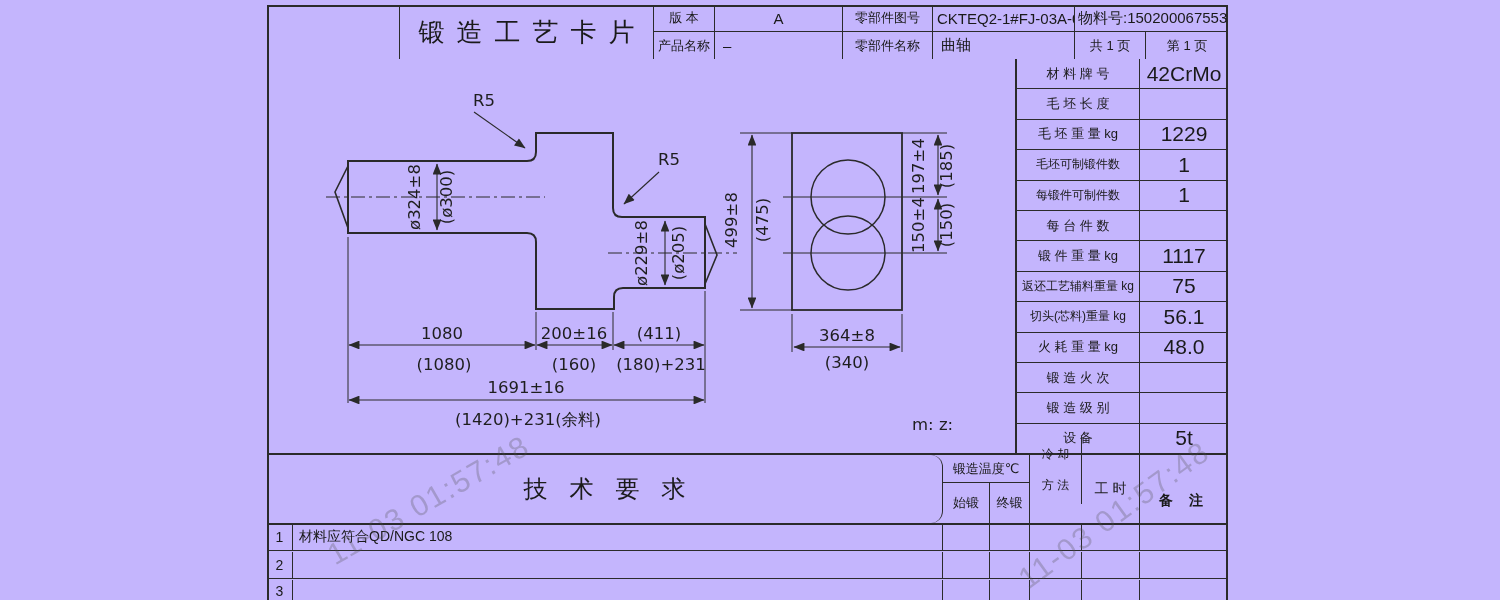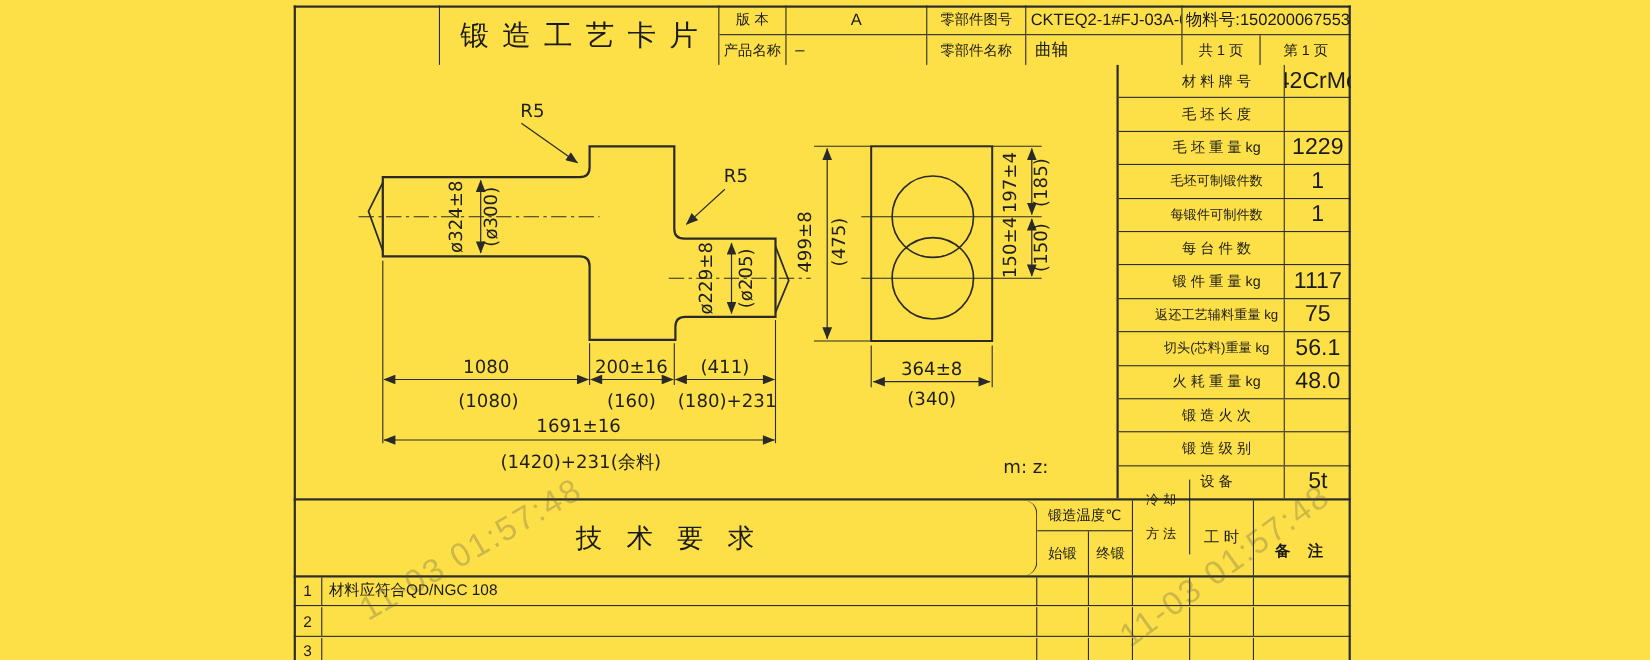--- a/index.html
+++ b/index.html
@@ -1,33 +1,33 @@
 <!DOCTYPE html>
 <html><head>
 <meta charset="utf-8">
 <style>
   html,body{margin:0;padding:0;background:#fff;}
-  #page{position:relative;width:1500px;height:600px;background:#fde047;overflow:hidden;
+  #page{position:relative;width:1500px;height:600px;background:#c4b5fd;overflow:hidden;
         font-family:"Liberation Sans","DejaVu Sans",sans-serif;color:#1a1a1a;}
   .abs{position:absolute;box-sizing:border-box;}
   .cell{display:flex;align-items:center;justify-content:center;box-sizing:border-box;overflow:hidden;white-space:nowrap;}
   .left{justify-content:flex-start;}
   .br{border-right:1.5px solid #2b2b2b;}
   .bb{border-bottom:1.5px solid #2b2b2b;}
   .frame{border:2px solid #2b2b2b;border-bottom:none;}
   .hline{background:#2b2b2b;}
   
   .title{font-size:26px;letter-spacing:12px;padding-left:12px;}
   .lab{font-size:13px;}
   .val{font-size:15px;}
   
   #infotable{display:flex;flex-direction:column;border-left:2px solid #2b2b2b;}
   .irow{flex:1;display:flex;border-top:1.5px solid #2b2b2b;}
   .irow:first-child{border-top:none;}
-  .ilabel{width:123px;border-right:1.5px solid #2b2b2b;font-size:13px;margin-left:28px;}
+  .ilabel{width:123px;border-right:1.5px solid #2b2b2b;font-size:13px;}
   .ilabel.sm{font-size:12px;}
   .ival{flex:1;font-size:21px;}
   
   .tech-title{font-size:24px;letter-spacing:22px;padding-left:22px;border-radius:12px;}
   .trow{display:flex;border-bottom:1.5px solid #2b2b2b;}
   .tno{width:26px;border-right:1.5px solid #2b2b2b;font-size:14px;}
   .ttext{width:650px;border-right:1.5px solid #2b2b2b;font-size:14px;justify-content:flex-start;padding-left:6px;}
   .tc1{width:47px;border-right:1.5px solid #2b2b2b;}
   .tc2{width:40px;border-right:1.5px solid #2b2b2b;}
   .tc3{width:52px;border-right:1.5px solid #2b2b2b;}

